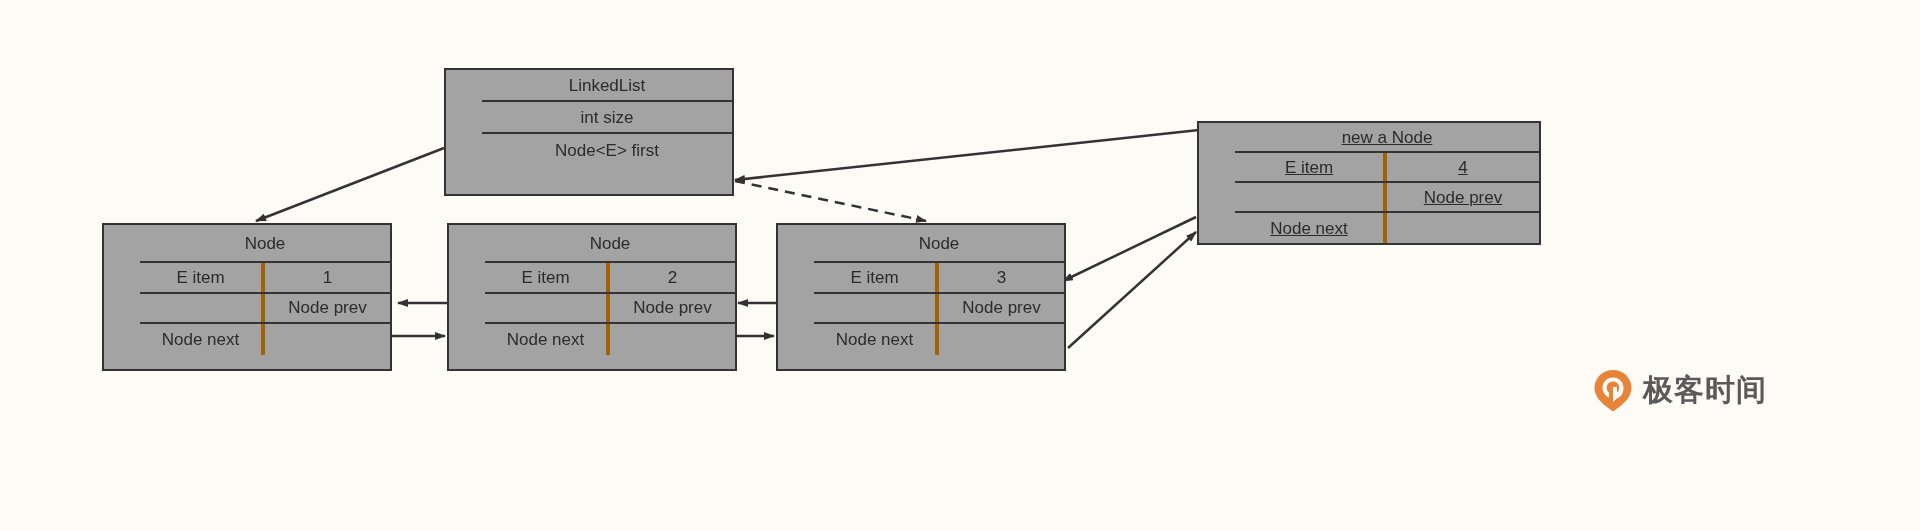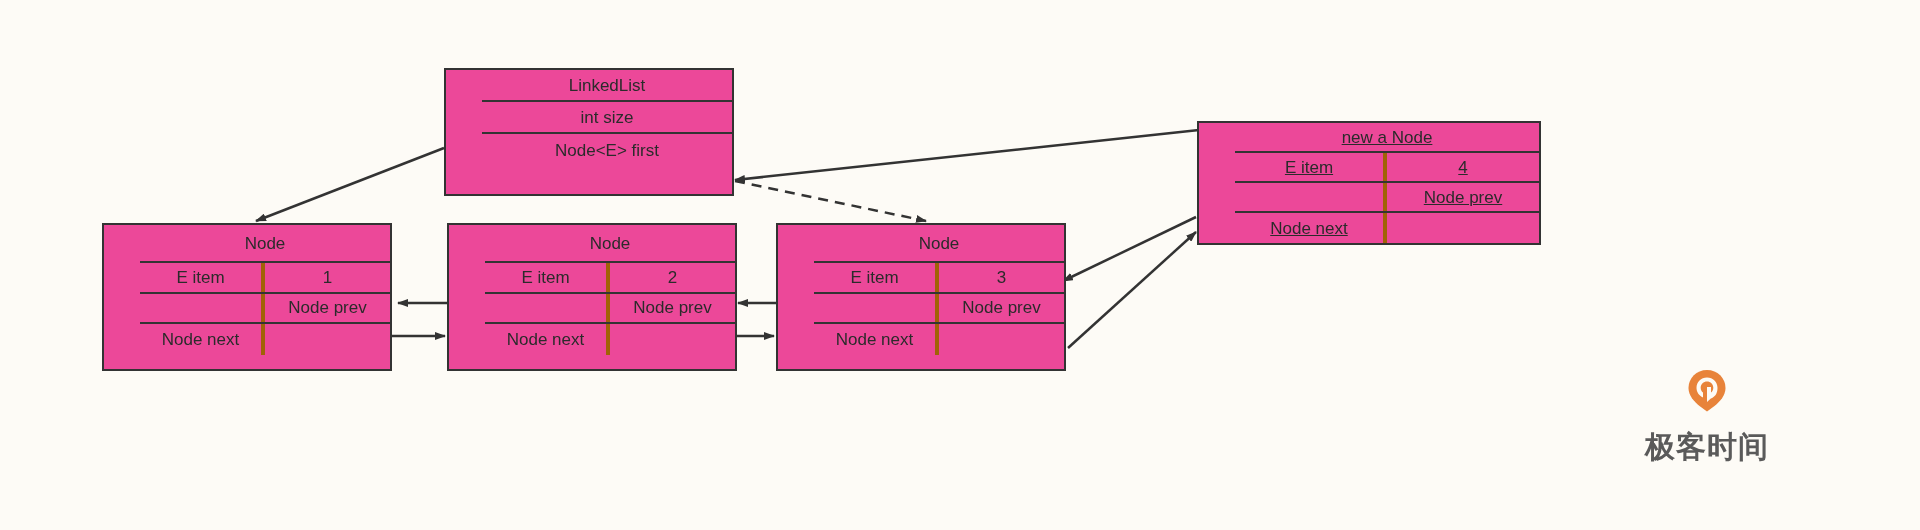--- a/index.html
+++ b/index.html
@@ -20,21 +20,21 @@
     position: absolute;
     left: 0; top: 0;
     width: 1920px;
     height: 530px;
   }
 
   
   .box {
     position: absolute;
     border: 2px solid #333333;
-    background: #ec4899;
+    background: #a3a3a3;
     box-sizing: border-box;
     padding-left: 36px;
   }
   .box .row {
     display: flex;
     border-bottom: 2px solid #333333;
     box-sizing: border-box;
   }
   .box .row:last-child {
     border-bottom: none;
@@ -90,22 +90,21 @@
 
   
   #watermark {
     position: absolute;
     left: 1592px;
     top: 368px;
     width: 230px;
     height: 44px;
     display: flex;
     align-items: center;
-    gap: 20px;
-    flex-direction: column;
+    gap: 9px;
   }
   #watermark .wm-text {
     font-size: 30px;
     font-weight: bold;
     color: #5a5a5a;
     letter-spacing: 1px;
     line-height: 1;
   }
 
   svg { overflow: visible; }

